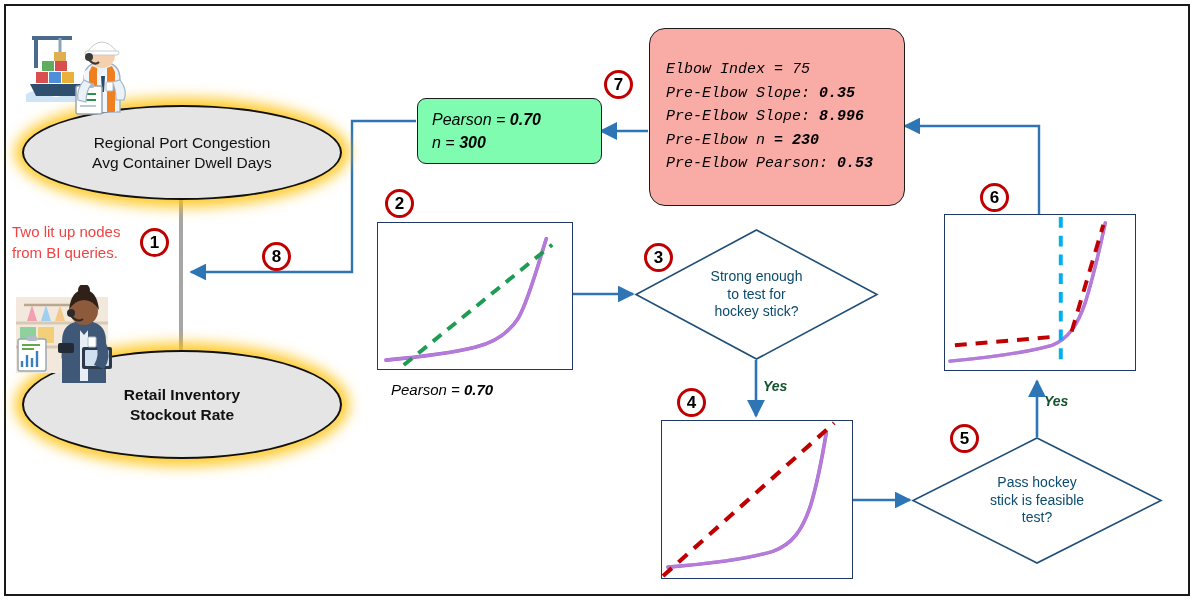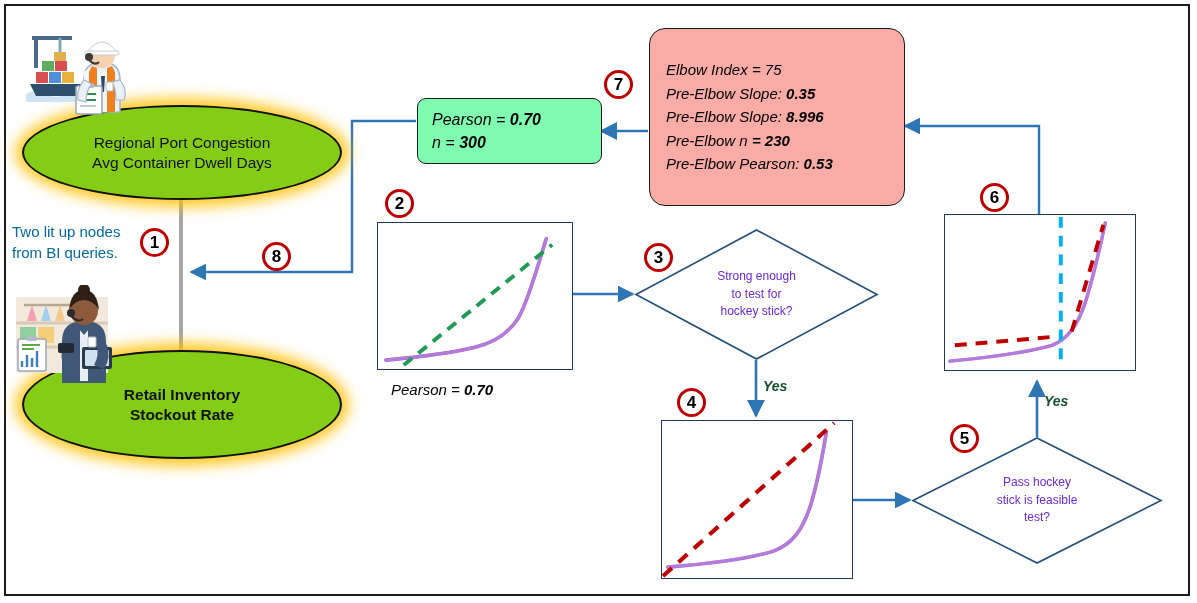--- a/index.html
+++ b/index.html
@@ -5,21 +5,21 @@
   html,body{margin:0;padding:0;background:#ffffff;}
   body{font-family:"Liberation Sans", sans-serif;}
   #canvas{position:relative;width:1197px;height:603px;background:#ffffff;overflow:hidden;}
   #frame{position:absolute;left:4px;top:4px;width:1186px;height:592px;border:2px solid #1a1a1a;box-sizing:border-box;}
 
   .abs{position:absolute;}
 
   
   .node-ellipse{
     border-radius:50%;
-    background:#84cc16;
+    background:#e5e5e5;
     border:2px solid #111111;
     box-shadow:0 0 14px 7px rgba(255,192,0,.85);
     display:flex;align-items:center;justify-content:center;
     text-align:center;
     color:#111;
     font-size:15.5px;
     line-height:20px;
     font-weight:400;
     box-sizing:border-box;
   }
@@ -37,37 +37,37 @@
   .infobox.green{background:#7ffcb0;border-radius:9px;}
   .infobox.pink{background:#f9aca6;border-radius:16px;}
   .infobox .ln{white-space:nowrap;}
   .infobox b{font-weight:bold;font-style:italic;}
 
   
   .diamond-wrap{}
   .diamond-label{
     position:absolute;left:0;top:0;width:100%;height:100%;
     display:flex;align-items:center;justify-content:center;
-    text-align:center;color:#6d28d9;font-size:12px;line-height:17.5px;
+    text-align:center;color:#0c4a6e;font-size:14px;line-height:17.5px;
   }
 
   
   .badge{
     border-radius:50%;
     background:#ffffff;
     border:3px solid #c00000;
     color:#000;
     font-weight:bold;
     display:flex;align-items:center;justify-content:center;
     box-sizing:border-box;
     font-size:17px;
   }
 
   
-  .plaintext{color:#0369a1;font-size:15px;line-height:21px;}
+  .plaintext{color:#ef4444;font-size:15px;line-height:21px;}
   .caption{font-style:italic;font-size:15px;color:#000;white-space:nowrap;}
   .caption b{font-weight:bold;}
   .yeslabel{font-style:italic;font-weight:bold;font-size:14px;color:#14532d;}
 
   
   .chartpanel{border:1.6px solid #1f3864;background:#ffffff;box-sizing:border-box;}
   .chartpanel svg{display:block;width:100%;height:100%;}
 
   svg.conn{position:absolute;left:0;top:0;width:1197px;height:603px;overflow:visible;pointer-events:none;}
   .sticker{position:absolute;}
@@ -234,21 +234,21 @@
 
   <div class="abs infobox green" style="left:417px;top:98px;width:185px;height:66px;padding:6px 14px;font-size:16px;line-height:23px;">
     <div class="ln">
       <span>Pearson = </span><b>0.70</b>
     </div>
     <div class="ln">
       <span>n = </span><b>300</b>
     </div>
   </div>
 
-  <div class="abs infobox pink" style="left:649px;top:28px;width:256px;height:178px;padding:8px 16px;font-size:15px;line-height:23.5px;">
+  <div class="abs infobox pink" style="left:649px;top:28px;width:256px;height:178px;padding:8px 16px;font-size:15px;line-height:23.5px;font-family:Liberation Mono, monospace;">
     <div class="ln">
       <span>Elbow Index = </span><span>75</span>
     </div>
     <div class="ln">
       <span>Pre-Elbow Slope: </span><b>0.35</b>
     </div>
     <div class="ln">
       <span>Pre-Elbow Slope: </span><b>8.996</b>
     </div>
     <div class="ln">

